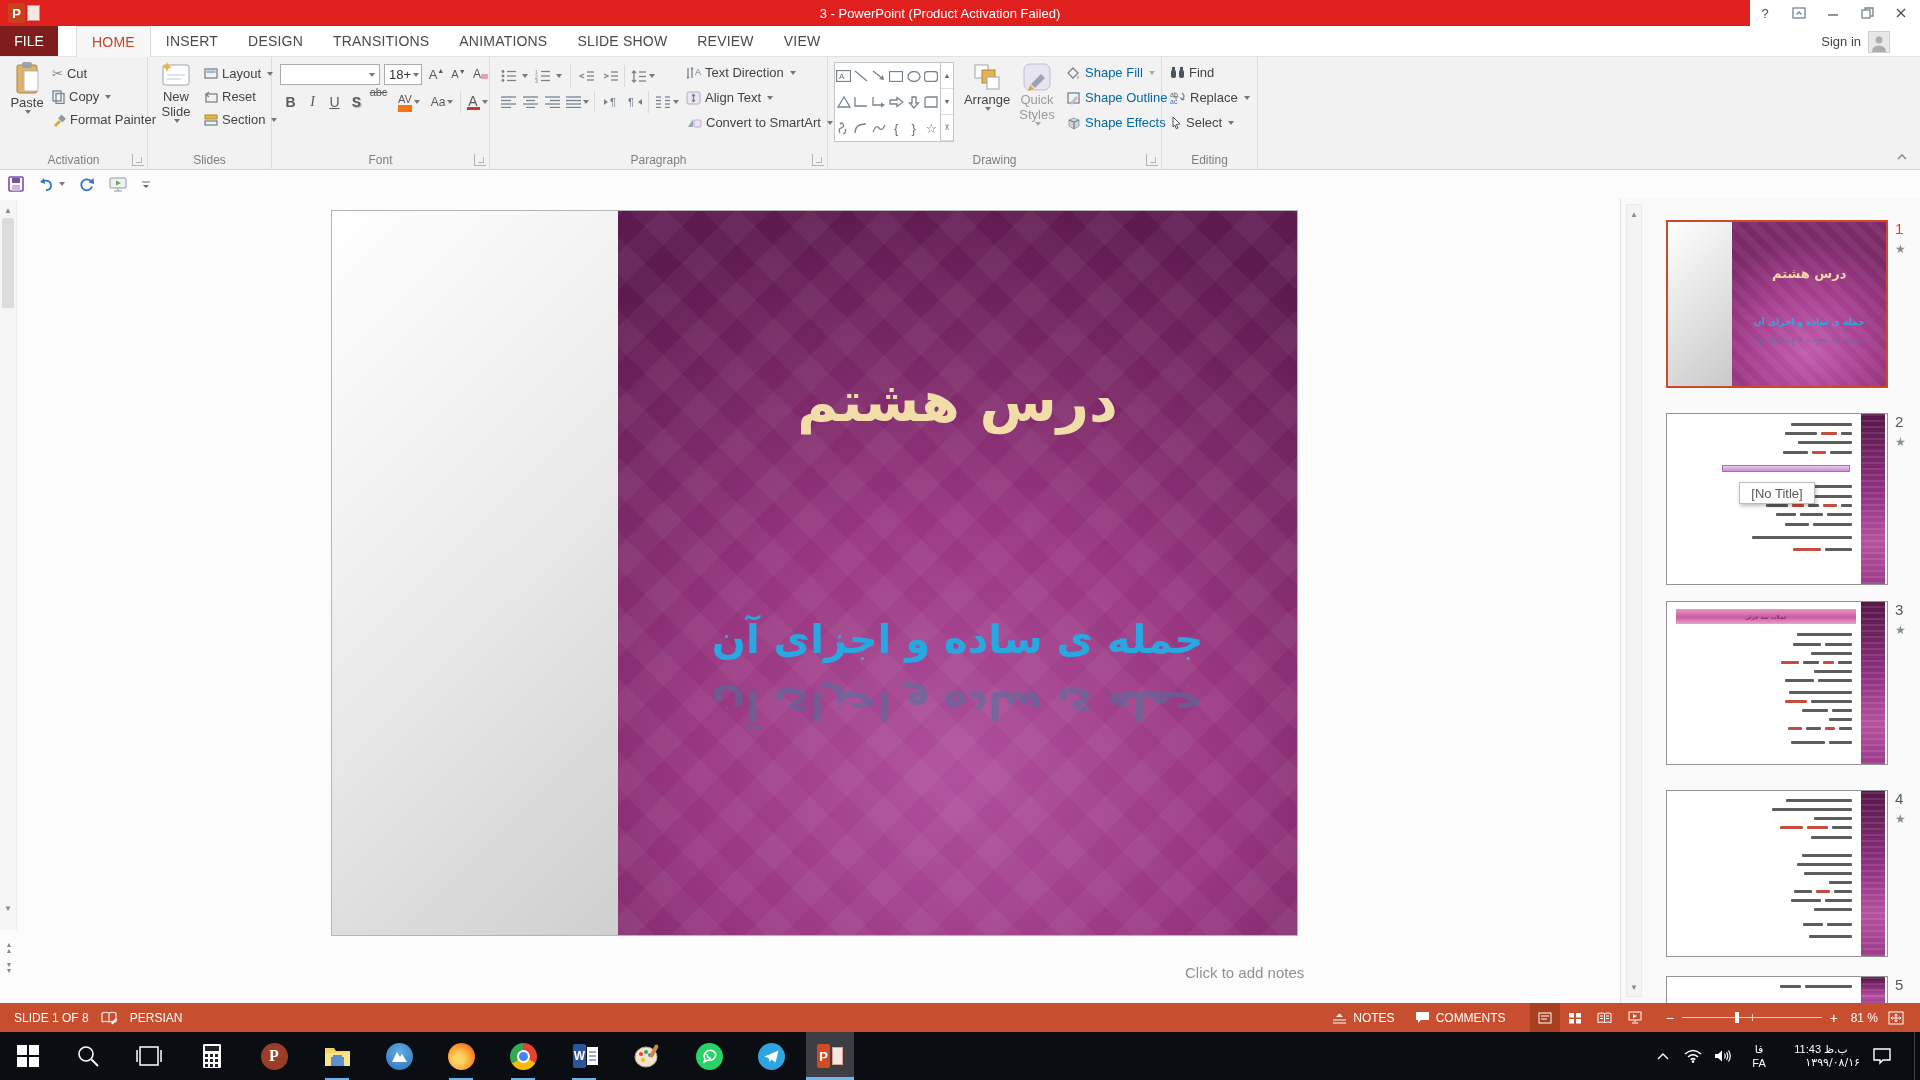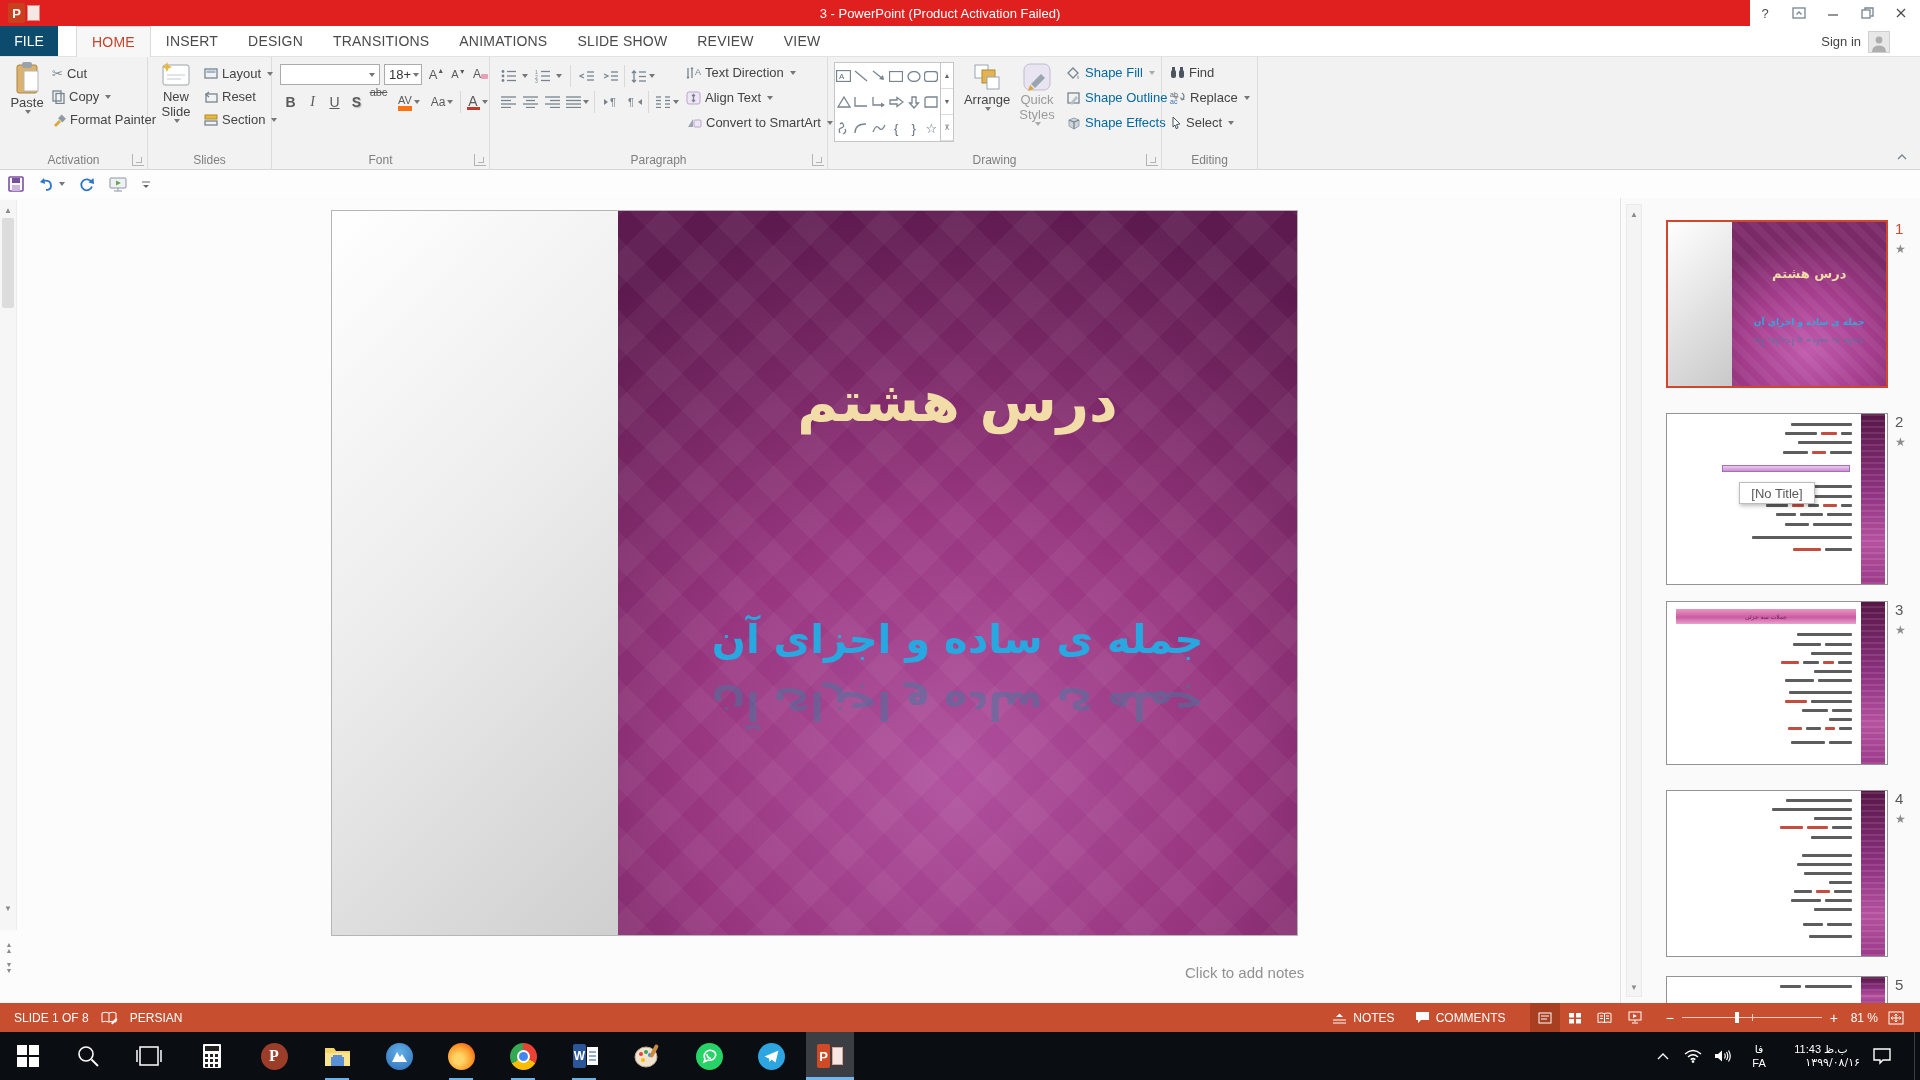--- a/index.html
+++ b/index.html
@@ -13,21 +13,21 @@
 #pptlogo{position:absolute;left:8px;top:3px;width:34px;height:20px;display:flex}
 #pptlogo .lg-p{width:17px;height:20px;background:#c9401f;color:#fff;font-weight:bold;font-size:13px;display:flex;align-items:center;justify-content:center;border-radius:2px}
 #pptlogo .lg-doc{width:13px;height:16px;background:#f5e7e2;margin:2px 0 0 2px;border-radius:1px;box-shadow:inset 0 0 0 1px #d88}
 #titlebar .title{position:absolute;left:0;width:1880px;top:0;height:26px;display:flex;align-items:center;justify-content:center;color:#fff;font-size:13px}
 .winbtns{position:absolute;right:2px;top:0;height:26px;display:flex}
 .winbtn{width:34px;height:26px;display:flex;align-items:center;justify-content:center;color:#4d4d4d;font-size:13px}
 .winbtn svg{stroke:#4d4d4d;stroke-width:1.2;fill:none}
 
 
 #tabsrow{position:absolute;top:26px;left:0;width:1920px;height:31px;background:#fff;border-bottom:1px solid #e2e2e2;display:flex;align-items:stretch}
-#filetab{width:58px;background:#0c4a6e;color:#fff;font-size:14px;display:flex;align-items:center;justify-content:center}
+#filetab{width:58px;background:#7f1d1d;color:#fff;font-size:14px;display:flex;align-items:center;justify-content:center}
 .rtab{padding:0 15px;font-size:14px;color:#4a4a4a;display:flex;align-items:center;letter-spacing:.2px}
 .rtab.active{background:#f7f7f7;border:1px solid #dadada;border-bottom:none;color:#c8432a;margin-bottom:-1px}
 #signin{position:absolute;right:30px;top:0;height:31px;display:flex;align-items:center;gap:7px;font-size:13px;color:#444}
 #avatar{width:22px;height:22px;background:#e8e8e8;border:1px solid #cfcfcf;display:flex;align-items:flex-end;justify-content:center;overflow:hidden}
 
 
 #ribbon{position:absolute;top:57px;left:0;width:1920px;height:113px;background:#f2f2f2;border-bottom:1px solid #d5d5d5}
 .rgroup{position:absolute;top:0;height:113px;border-right:1px solid #dcdcdc}
 .glabel{position:absolute;bottom:3px;left:0;right:0;text-align:center;font-size:12px;color:#7f7f7f}
 .launcher{position:absolute;right:3px;bottom:4px;width:12px;height:12px;border-left:1px solid #9a9a9a;border-bottom:1px solid #9a9a9a;opacity:.7}
@@ -272,21 +272,21 @@
           <text x="0" y="11" font-size="12" fill="#5a5a5a">A</text>
           <rect x="8" y="7" width="7" height="5" rx="1" fill="#e8a0b4"></rect>
         </svg>
     </div>
     <div class="tbtn" style="left:8px;top:34px;font-weight:bold">B</div>
     <div class="tbtn" style="left:30px;top:34px;font-style:italic;font-family:'Liberation Serif',serif">I</div>
     <div class="tbtn" style="left:52px;top:34px;text-decoration:underline">U</div>
     <div class="tbtn" style="left:74px;top:34px;font-weight:bold;text-shadow:1px 1px 1px #bbb">S</div>
     <div class="tbtn" style="left:96px;top:24px;text-decoration:line-through;font-size:11px">abc</div>
     <div class="tbtn" style="left:122px;top:34px;font-size:11px;width:30px">
-      <span style="border-bottom:5px solid #f97316">AV</span>
+      <span style="border-bottom:7px solid #f97316">AV</span>
         <span class="caret"></span>
     </div>
     <div class="tbtn" style="left:156px;top:34px;font-size:12px;width:28px">
       <span>Aa</span>
         <span class="caret"></span>
     </div>
     <div class="vdiv" style="left:188px;top:34px"></div>
     <div class="tbtn" style="left:192px;top:34px;width:26px">
       <span style="display:flex;flex-direction:column;align-items:center;line-height:12px">
         <span>A</span>

